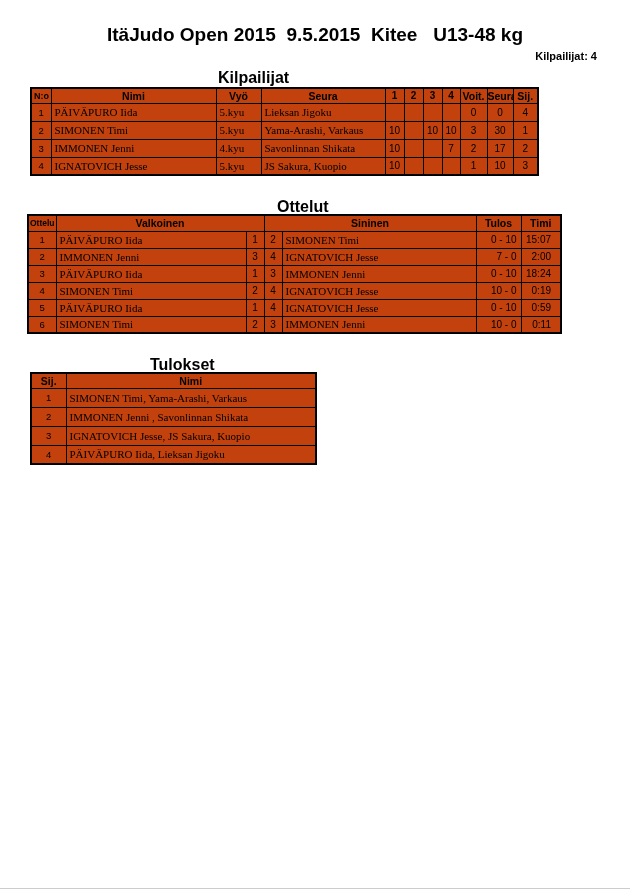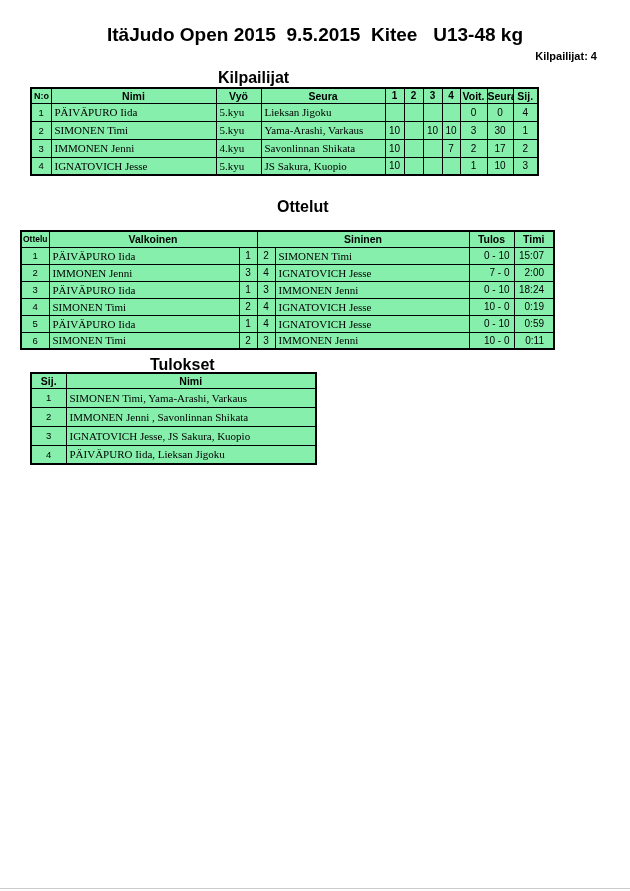--- a/index.html
+++ b/index.html
@@ -11,27 +11,27 @@
   .title {
     position:absolute; top:24px; left:0; width:630px; text-align:center;
     font-size:19px; font-weight:bold; white-space:pre;
   }
   .count { position:absolute; top:50px; right:33px; font-size:11px; font-weight:bold; }
   .section-label { position:absolute; font-size:16px; font-weight:bold; }
   .lbl-1 { left:218px; top:69px; }
   .lbl-2 { left:277px; top:198px; }
   .lbl-3 { left:150px; top:356px; }
 
-  table { position:absolute; border-collapse:collapse; table-layout:fixed; border:2px solid #000; background:#86efac; }
+  table { position:absolute; border-collapse:collapse; table-layout:fixed; border:2px solid #000; background:#c2410c; }
   th, td { border:1px solid #000; overflow:hidden; white-space:nowrap; vertical-align:middle; }
   th { font-size:10.5px; font-weight:bold; text-align:center; }
   td { font-size:11px; }
 
   #t1 { left:30px; top:87px; width:507px; }
-  #t2 { left:20px; top:214px; width:533px;margin-top:16px; }
+  #t2 { left:27px; top:214px; width:533px; }
   #t3 { left:30px; top:372px; width:285px; }
 
   #t1 th { height:15px; } #t1 td { height:18px; }
   #t2 th { height:16px; } #t2 td { height:17px; }
   #t3 th { height:15px; } #t3 td { height:19px; }
 
   .al { text-align:left; padding-left:3px;font-family:Liberation Serif, serif; }
   .ac { text-align:center; }
   .ar { text-align:right; }
   .sm { font-size:9.5px; }

